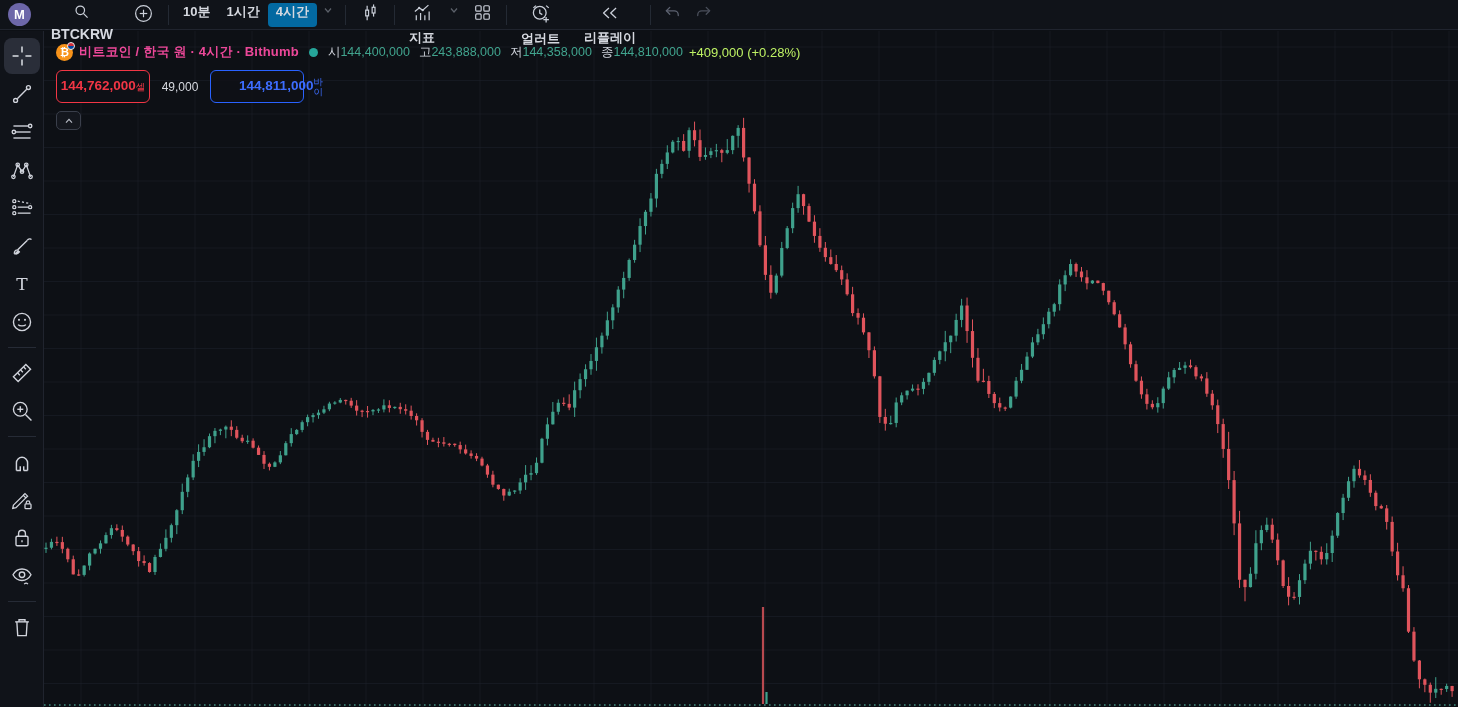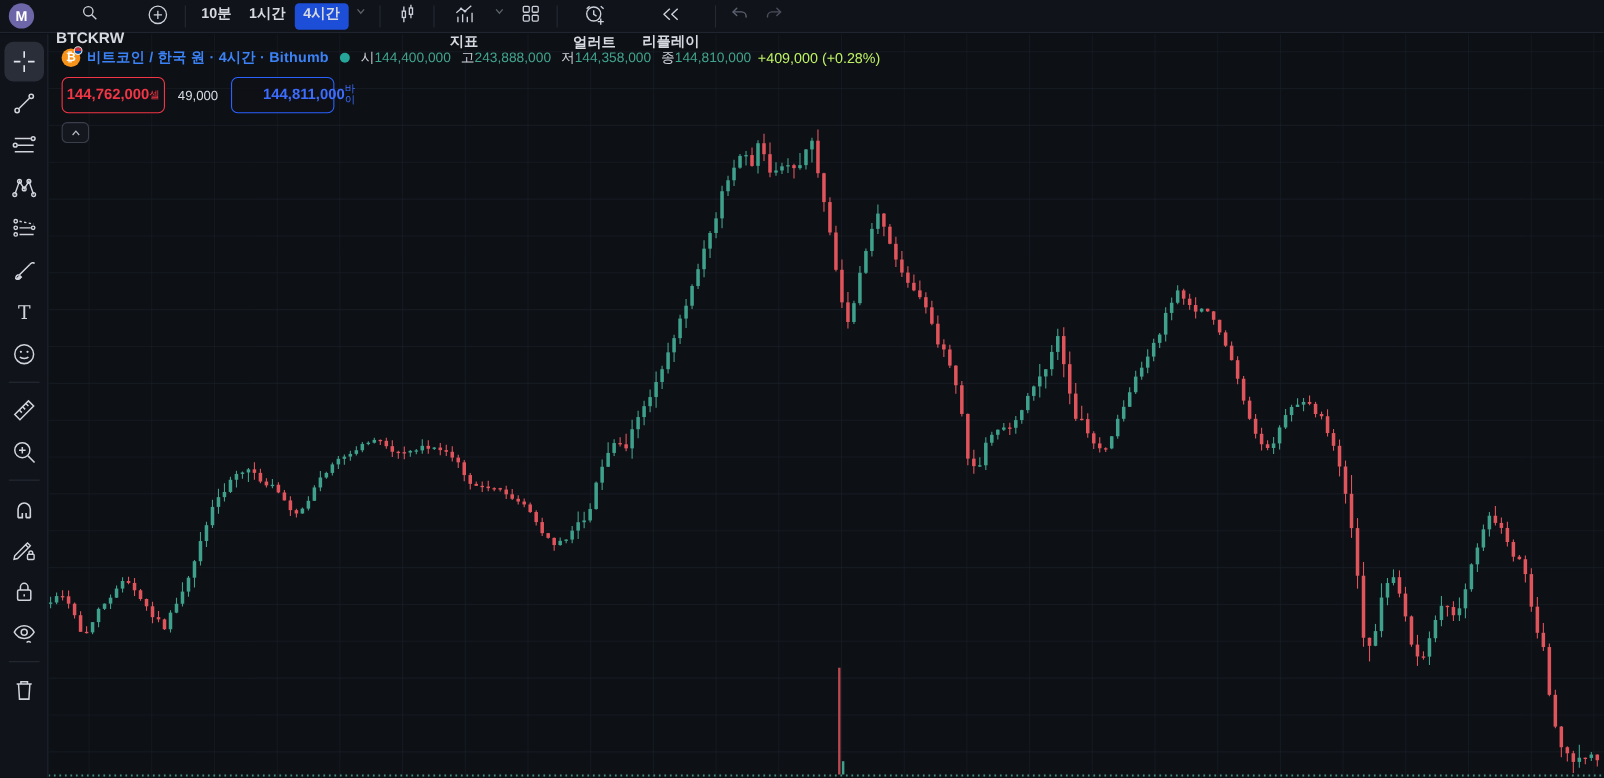--- a/index.html
+++ b/index.html
@@ -4,21 +4,21 @@
 <style>
   * { margin:0; padding:0; box-sizing:border-box; }
   html,body { width:1458px; height:707px; overflow:hidden; }
   body { font-family:"Liberation Sans", sans-serif; background:#0d1015; color:#d1d4dc; position:relative; }
 
   
   .topbar { position:absolute; left:0; top:0; width:1458px; height:30px; background:#101319;
             border-bottom:1px solid #20242e; display:flex; align-items:center; z-index:30; }
   .tb-item { display:flex; align-items:center; gap:6px; height:24px; padding:0 8px; border-radius:4px;
              font-size:13px; font-weight:700; color:#d6d9e0; cursor:pointer; white-space:nowrap;flex-direction:column; }
-  .tb-item.active { background:#1d4ed8; }
+  .tb-item.active { background:#0369a1; }
   .tb-sep { width:1px; height:20px; background:#242a34; margin:0 6px; flex:0 0 auto; }
   .icon { display:inline-flex; align-items:center; justify-content:center; flex:0 0 auto; }
   .icon svg { display:block; }
   .logo-circle { width:23px; height:23px; border-radius:50%; background:#6d67a9; color:#fff;
                  display:flex; align-items:center; justify-content:center; font-size:13px; font-weight:700;
                  margin:0 12px 0 8px; }
   .dim { opacity:.55; }
 
   
   .sidebar { position:absolute; left:0; top:31px; width:44px; height:676px; background:#101319;
@@ -29,21 +29,21 @@
   .tool-btn.active { background:#2a2e39; }
   .side-div { width:28px; height:1px; background:#262b36; margin:6px 0; }
 
   
   .chart-area { position:absolute; left:44px; top:31px; width:1414px; height:676px; background:#0d1015; }
   .chart-area svg.plot { position:absolute; left:0; top:0; }
 
   
   .legend { position:absolute; left:12px; top:12px; z-index:10; }
   .legend-row1 { display:flex; align-items:center; gap:6px; font-size:13px; }
-  .pair-title { font-weight:700; color:#3b82f6; letter-spacing:.2px; cursor:pointer; }
+  .pair-title { font-weight:700; color:#ec4899; letter-spacing:.2px; cursor:pointer; }
   .btc-coin { position:relative; width:17px; height:17px; border-radius:50%; background:#f7931a;
               color:#fff; font-size:11px; font-weight:700; display:flex; align-items:center; justify-content:center; }
   .btc-coin .flag { position:absolute; right:-2px; top:-2px; width:8px; height:8px; border-radius:50%;
                     background:linear-gradient(#cd2e3a 50%, #0047a0 50%); border:1px solid #e9e9e9; }
   .status-dot { width:9px; height:9px; border-radius:50%; background:#26a69a; margin:0 4px; }
   .ohlc { display:flex; gap:9px; font-size:12.5px; }
   .ohlc .lbl { color:#cfd3db; }
   .ohlc .val { color:#41a48e; }
   .chg { color:#bef264; font-size:13px; }
 

